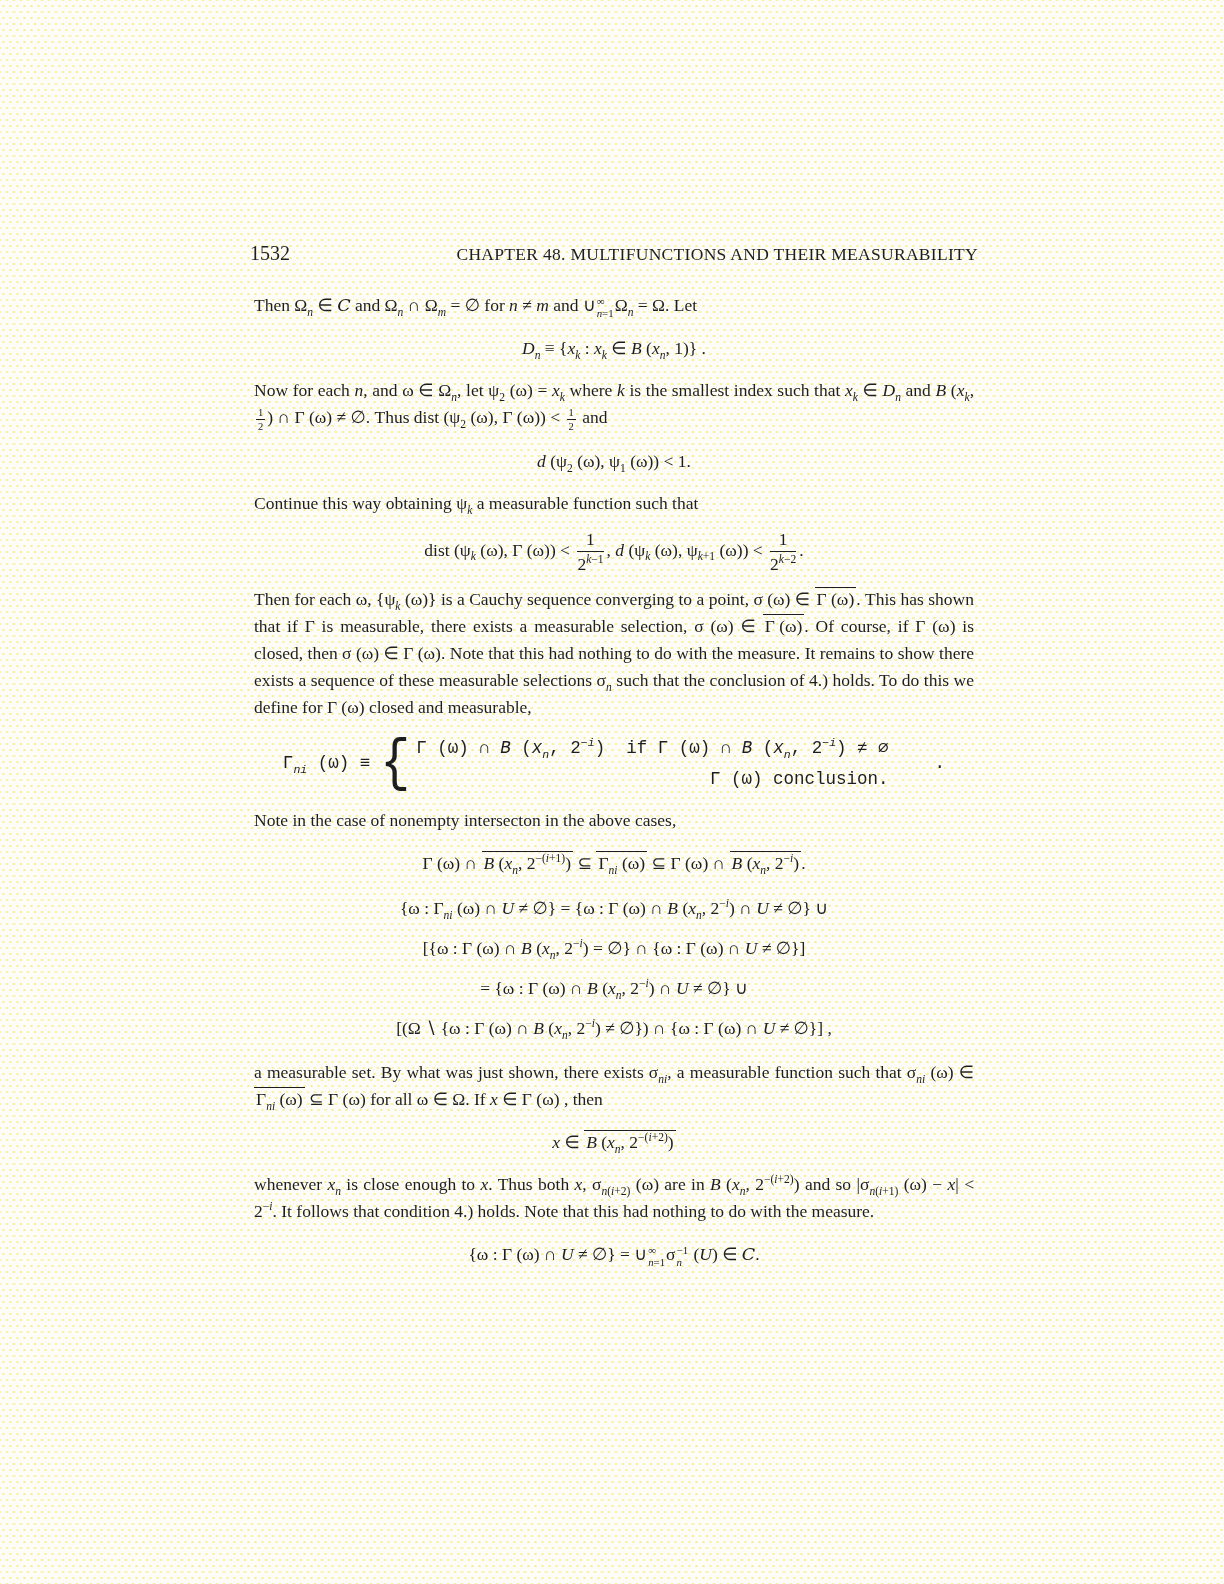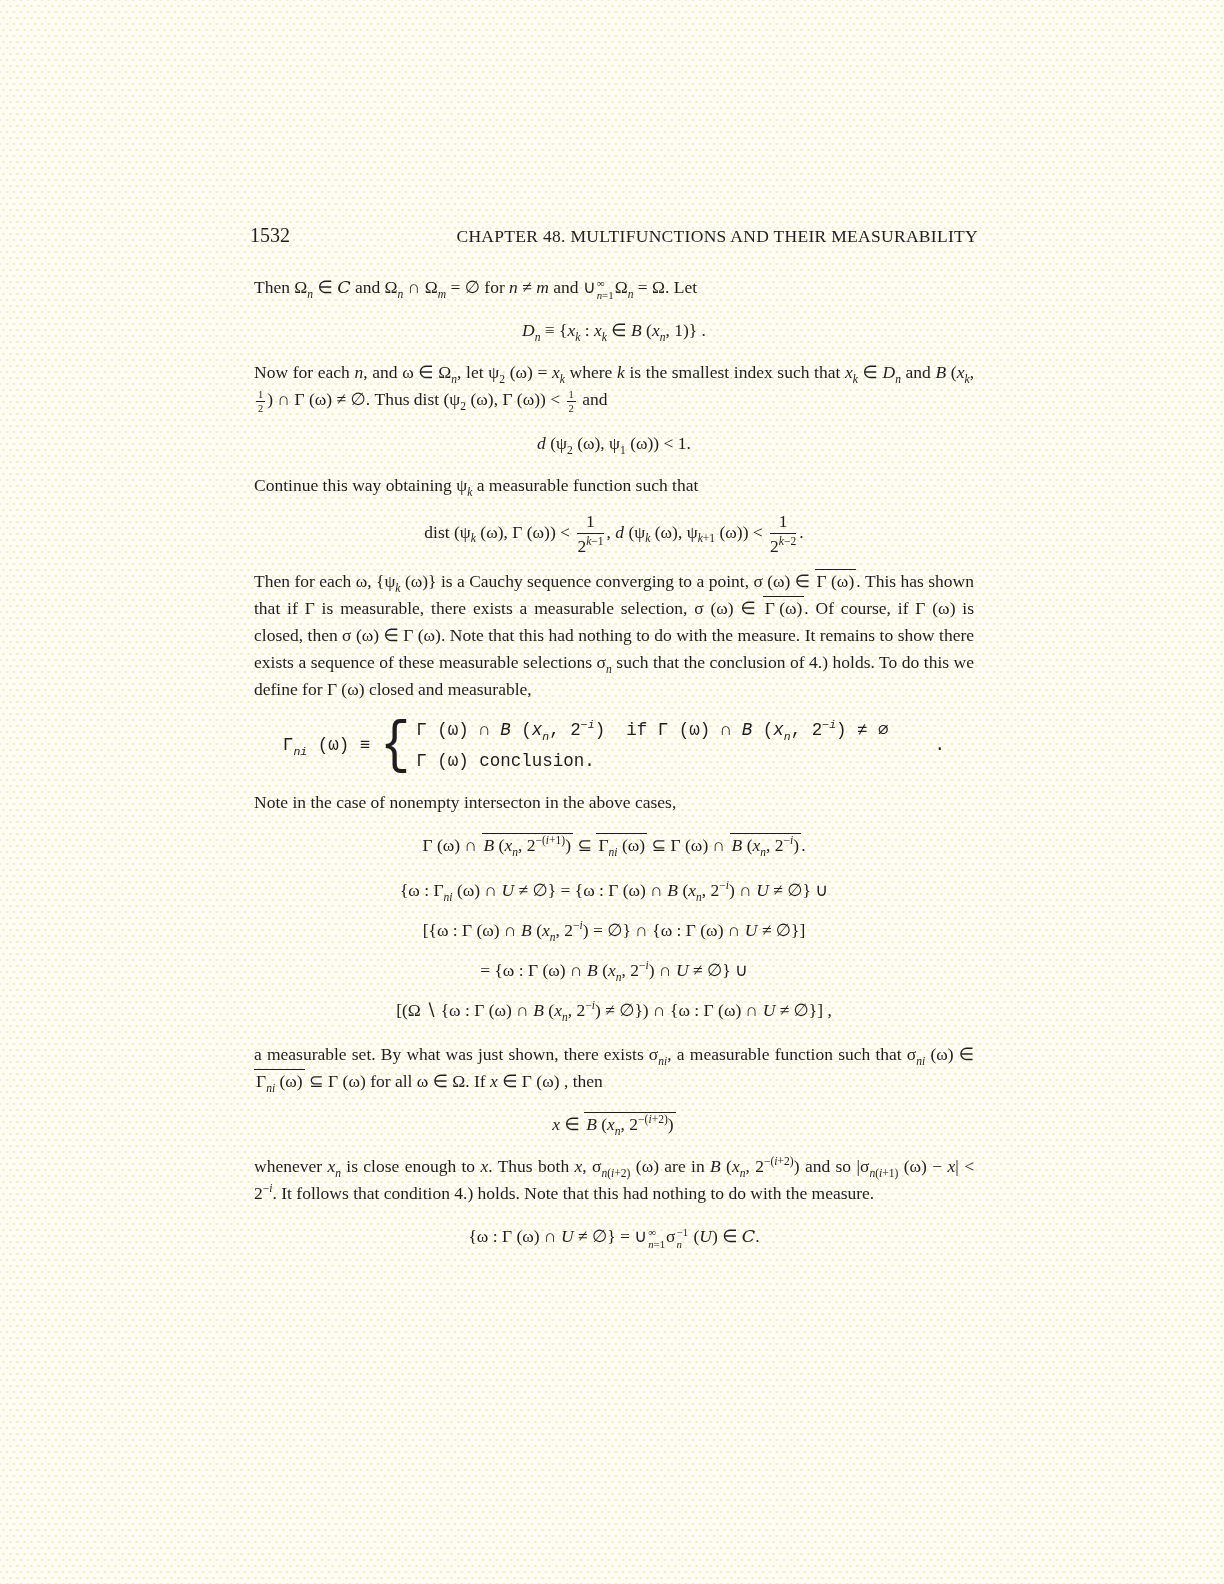--- a/index.html
+++ b/index.html
@@ -10,21 +10,21 @@
     background-image:
       radial-gradient(circle, #f5eda2 0.8px, rgba(255,255,255,0) 1.5px),
       radial-gradient(circle, #f5eda2 0.8px, rgba(255,255,255,0) 1.5px);
     background-size: 7px 12px, 7px 12px;
     background-position: 0 0, 3.5px 6px;
     font-family:"Liberation Serif", serif;
     color:#1e1e1e;
     overflow:hidden;
   }
   .content {
-    position:absolute; left:250px; top:222px; width:728px;
+    position:absolute; left:250px; top:240px; width:728px;
     font-size:17.5px; line-height:27px; text-align:justify;
   }
   .hdr { display:flex; justify-content:space-between; align-items:baseline; margin-bottom:24px; }
   .hnum { font-size:20px; }
   .htitle { font-size:17.5px; letter-spacing:0.3px; }
   p { margin:4px; }
   .indent { text-indent:33px; }
   .disp { text-align:center; margin:13px 0; line-height:32px; }
   .disp-tall { text-align:center; margin:12px 0; line-height:1; }
   sub, sup { font-size:66%; line-height:0; }
@@ -34,21 +34,21 @@
   .frac .fn { display:block; padding:0 4px 2px; border-bottom:1.4px solid #1e1e1e; }
   .frac .fd { display:block; padding-top:2px; }
   .sfrac { display:inline-block; vertical-align:middle; text-align:center; font-size:60%; line-height:1.05; margin:0 2px; }
   .sfrac .fn { display:block; border-bottom:1px solid #1e1e1e; padding:0 2px 1px; }
   .sfrac .fd { display:block; padding-top:1px; }
   .ss { display:inline-flex; flex-direction:column; justify-content:center; vertical-align:middle; font-size:62%; line-height:1.15; text-align:left; margin:0 1px; }
   .scr { font-family:"DejaVu Serif", serif; font-style:italic; }
   .cases { display:inline-flex; align-items:center; text-align:left;font-family:Liberation Mono, monospace; }
   .cbrace { font-size:50px; font-weight:400; margin:0 6px 0 10px; transform:scaleY(1.15); line-height:1; }
   .crows { display:inline-block; }
-  .crows .crow { display:block; line-height:31px; }
+  .crows .crow { display:block; line-height:31px;text-align:right; }
   .cdot { margin-left:46px; }
   .eqgroup { margin:12px 0 14px 0; }
   .eqline { text-align:center; margin:7px 0; line-height:33px; }
 </style>
 </head>
 <body>
 
 <div class="page">
   <div class="content">
 

